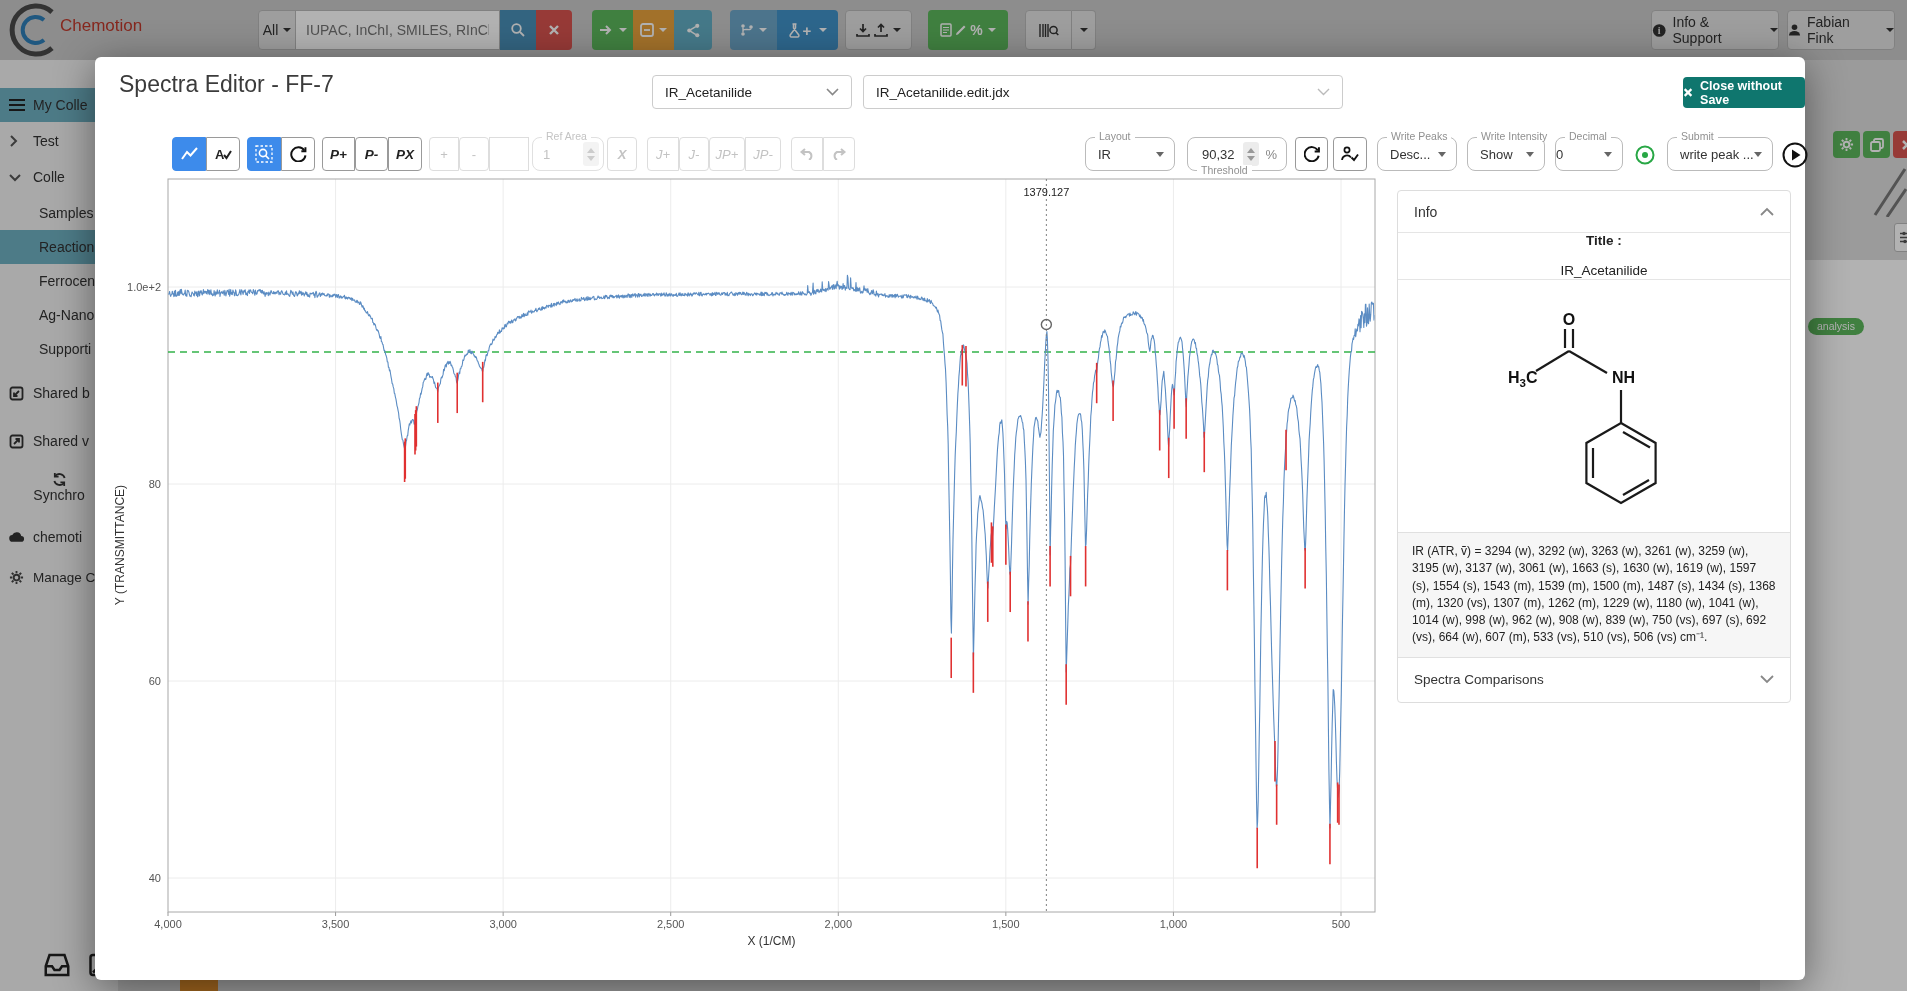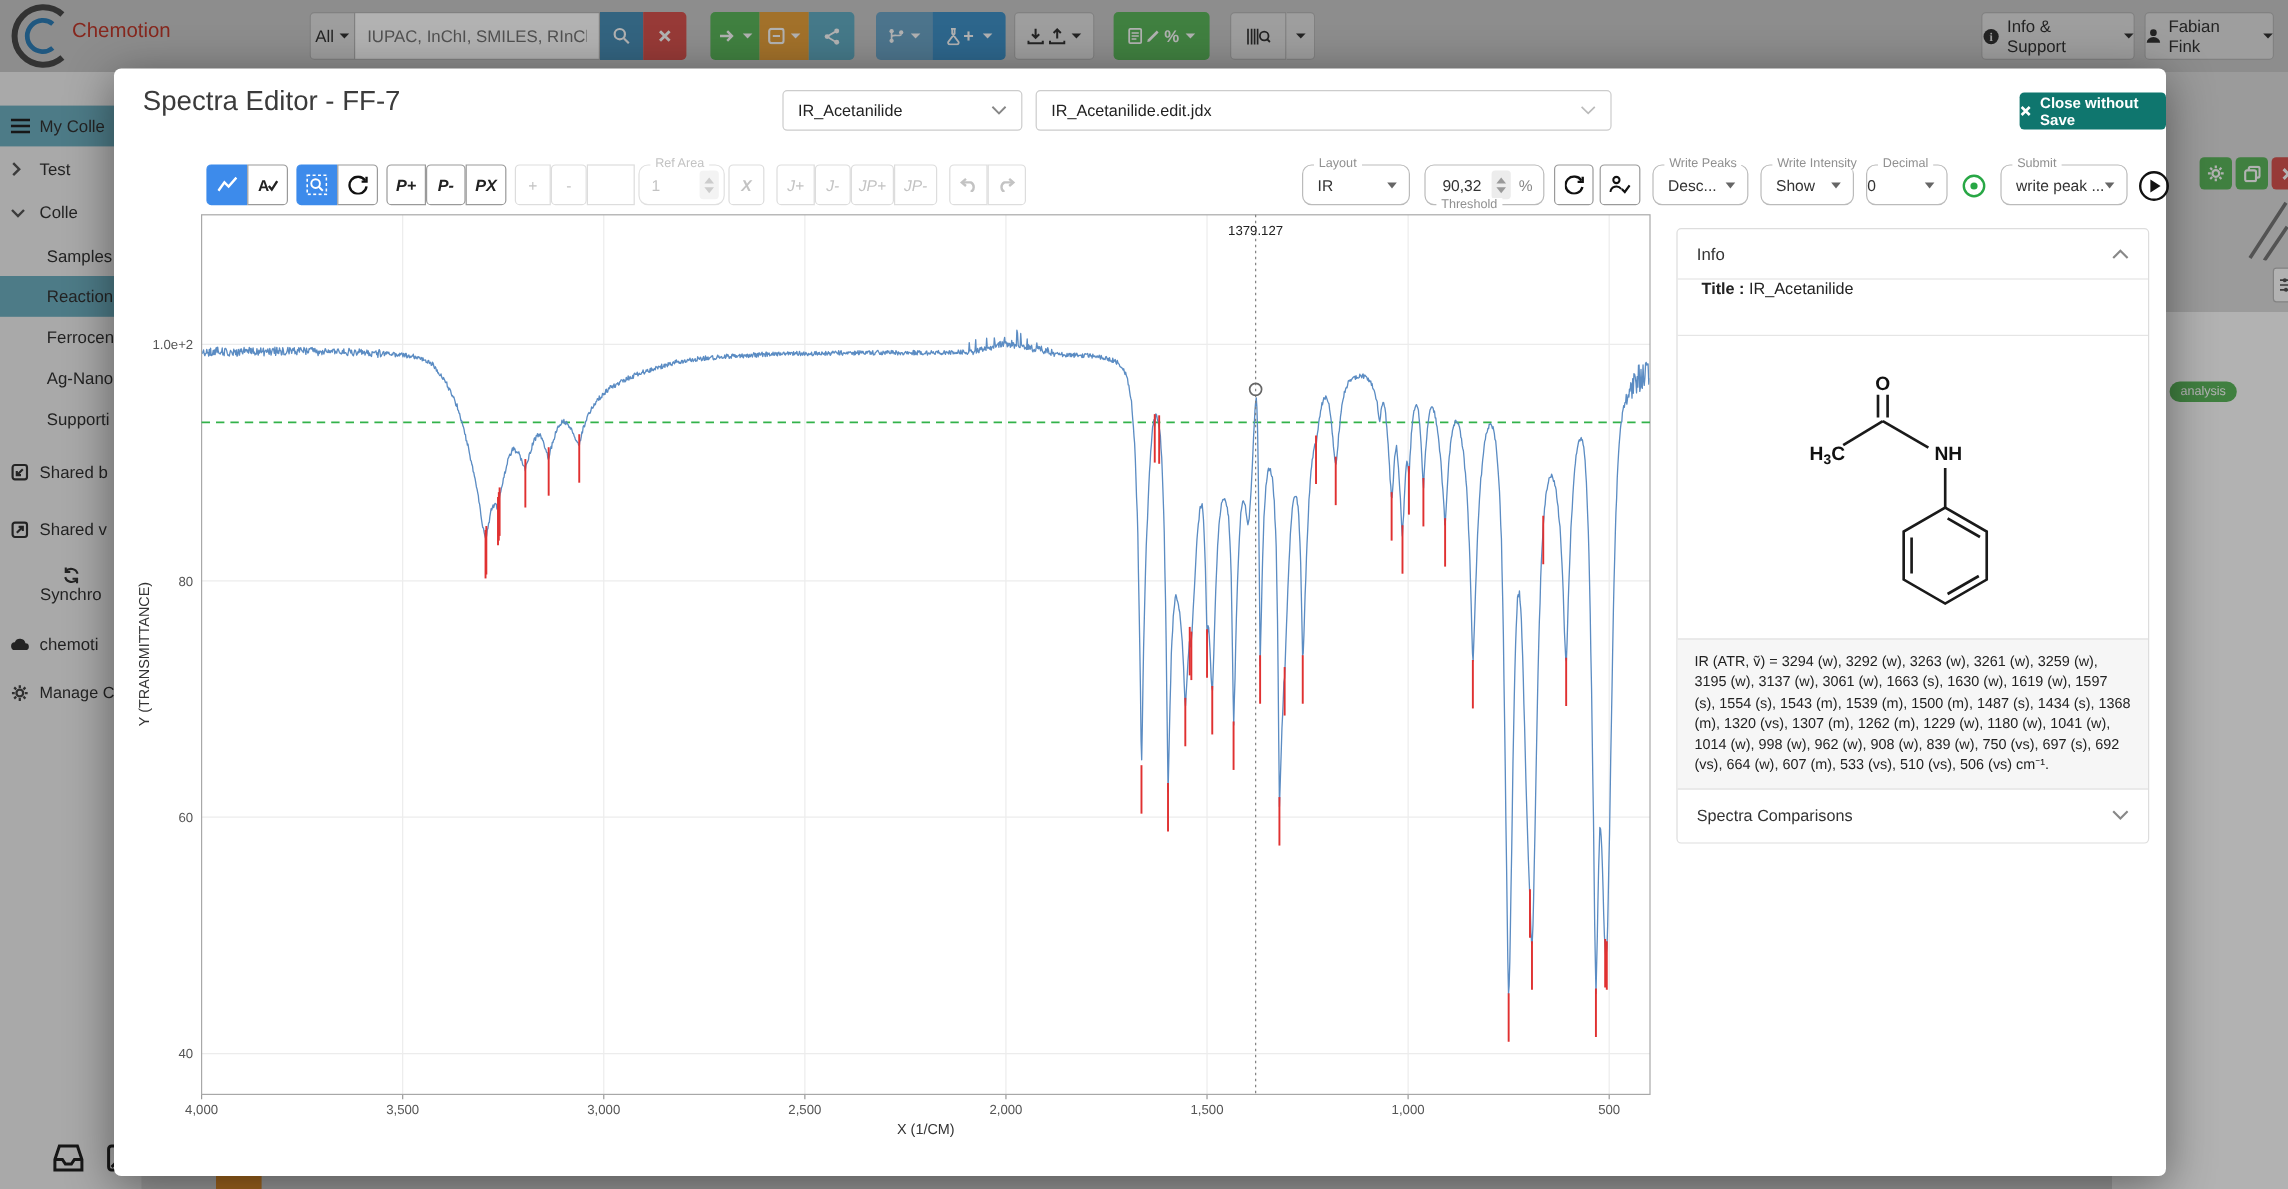--- a/index.html
+++ b/index.html
@@ -57,21 +57,21 @@
     border-bottom:5px solid #999;}
   .tri-d{width:0;height:0;border-left:4px solid transparent;border-right:4px solid transparent;
     border-top:5px solid #999;}
   .sel-caret{width:0;height:0;border-left:4.5px solid transparent;border-right:4.5px solid transparent;
     border-top:5px solid #666;margin-left:auto;margin-right:10px;}
   
   .info-panel{position:absolute;left:1302px;top:133px;width:394px;border:1px solid #ddd;
     border-radius:4px;box-sizing:border-box;background:#fff;}
   .acc-hdr{height:41px;display:flex;align-items:center;padding:0 16px;font-size:14px;color:#333;gap:28px;}
   .title-row{border-top:1px solid #e5e5e5;border-bottom:1px solid #e5e5e5;height:46px;
-    display:flex;align-items:flex-start;padding-left:20px;font-size:13.5px;color:#222;}
+    display:flex;align-items:center;padding-left:20px;font-size:13.5px;color:#222;flex-direction:column;}
   .structure{height:252px;display:flex;align-items:center;justify-content:center;}
   .peaks-box{background:#f6f6f6;border-top:1px solid #e0e0e0;border-bottom:1px solid #e0e0e0;
     padding:10px 14px;font-size:12px;line-height:1.44;color:#222;}
   .cmp-hdr{height:44px;display:flex;align-items:center;padding:0 16px;font-size:13.5px;color:#333;}
   svg{display:block;}
 </style>
 </head>
 <body>
 
 <div class="screen">

